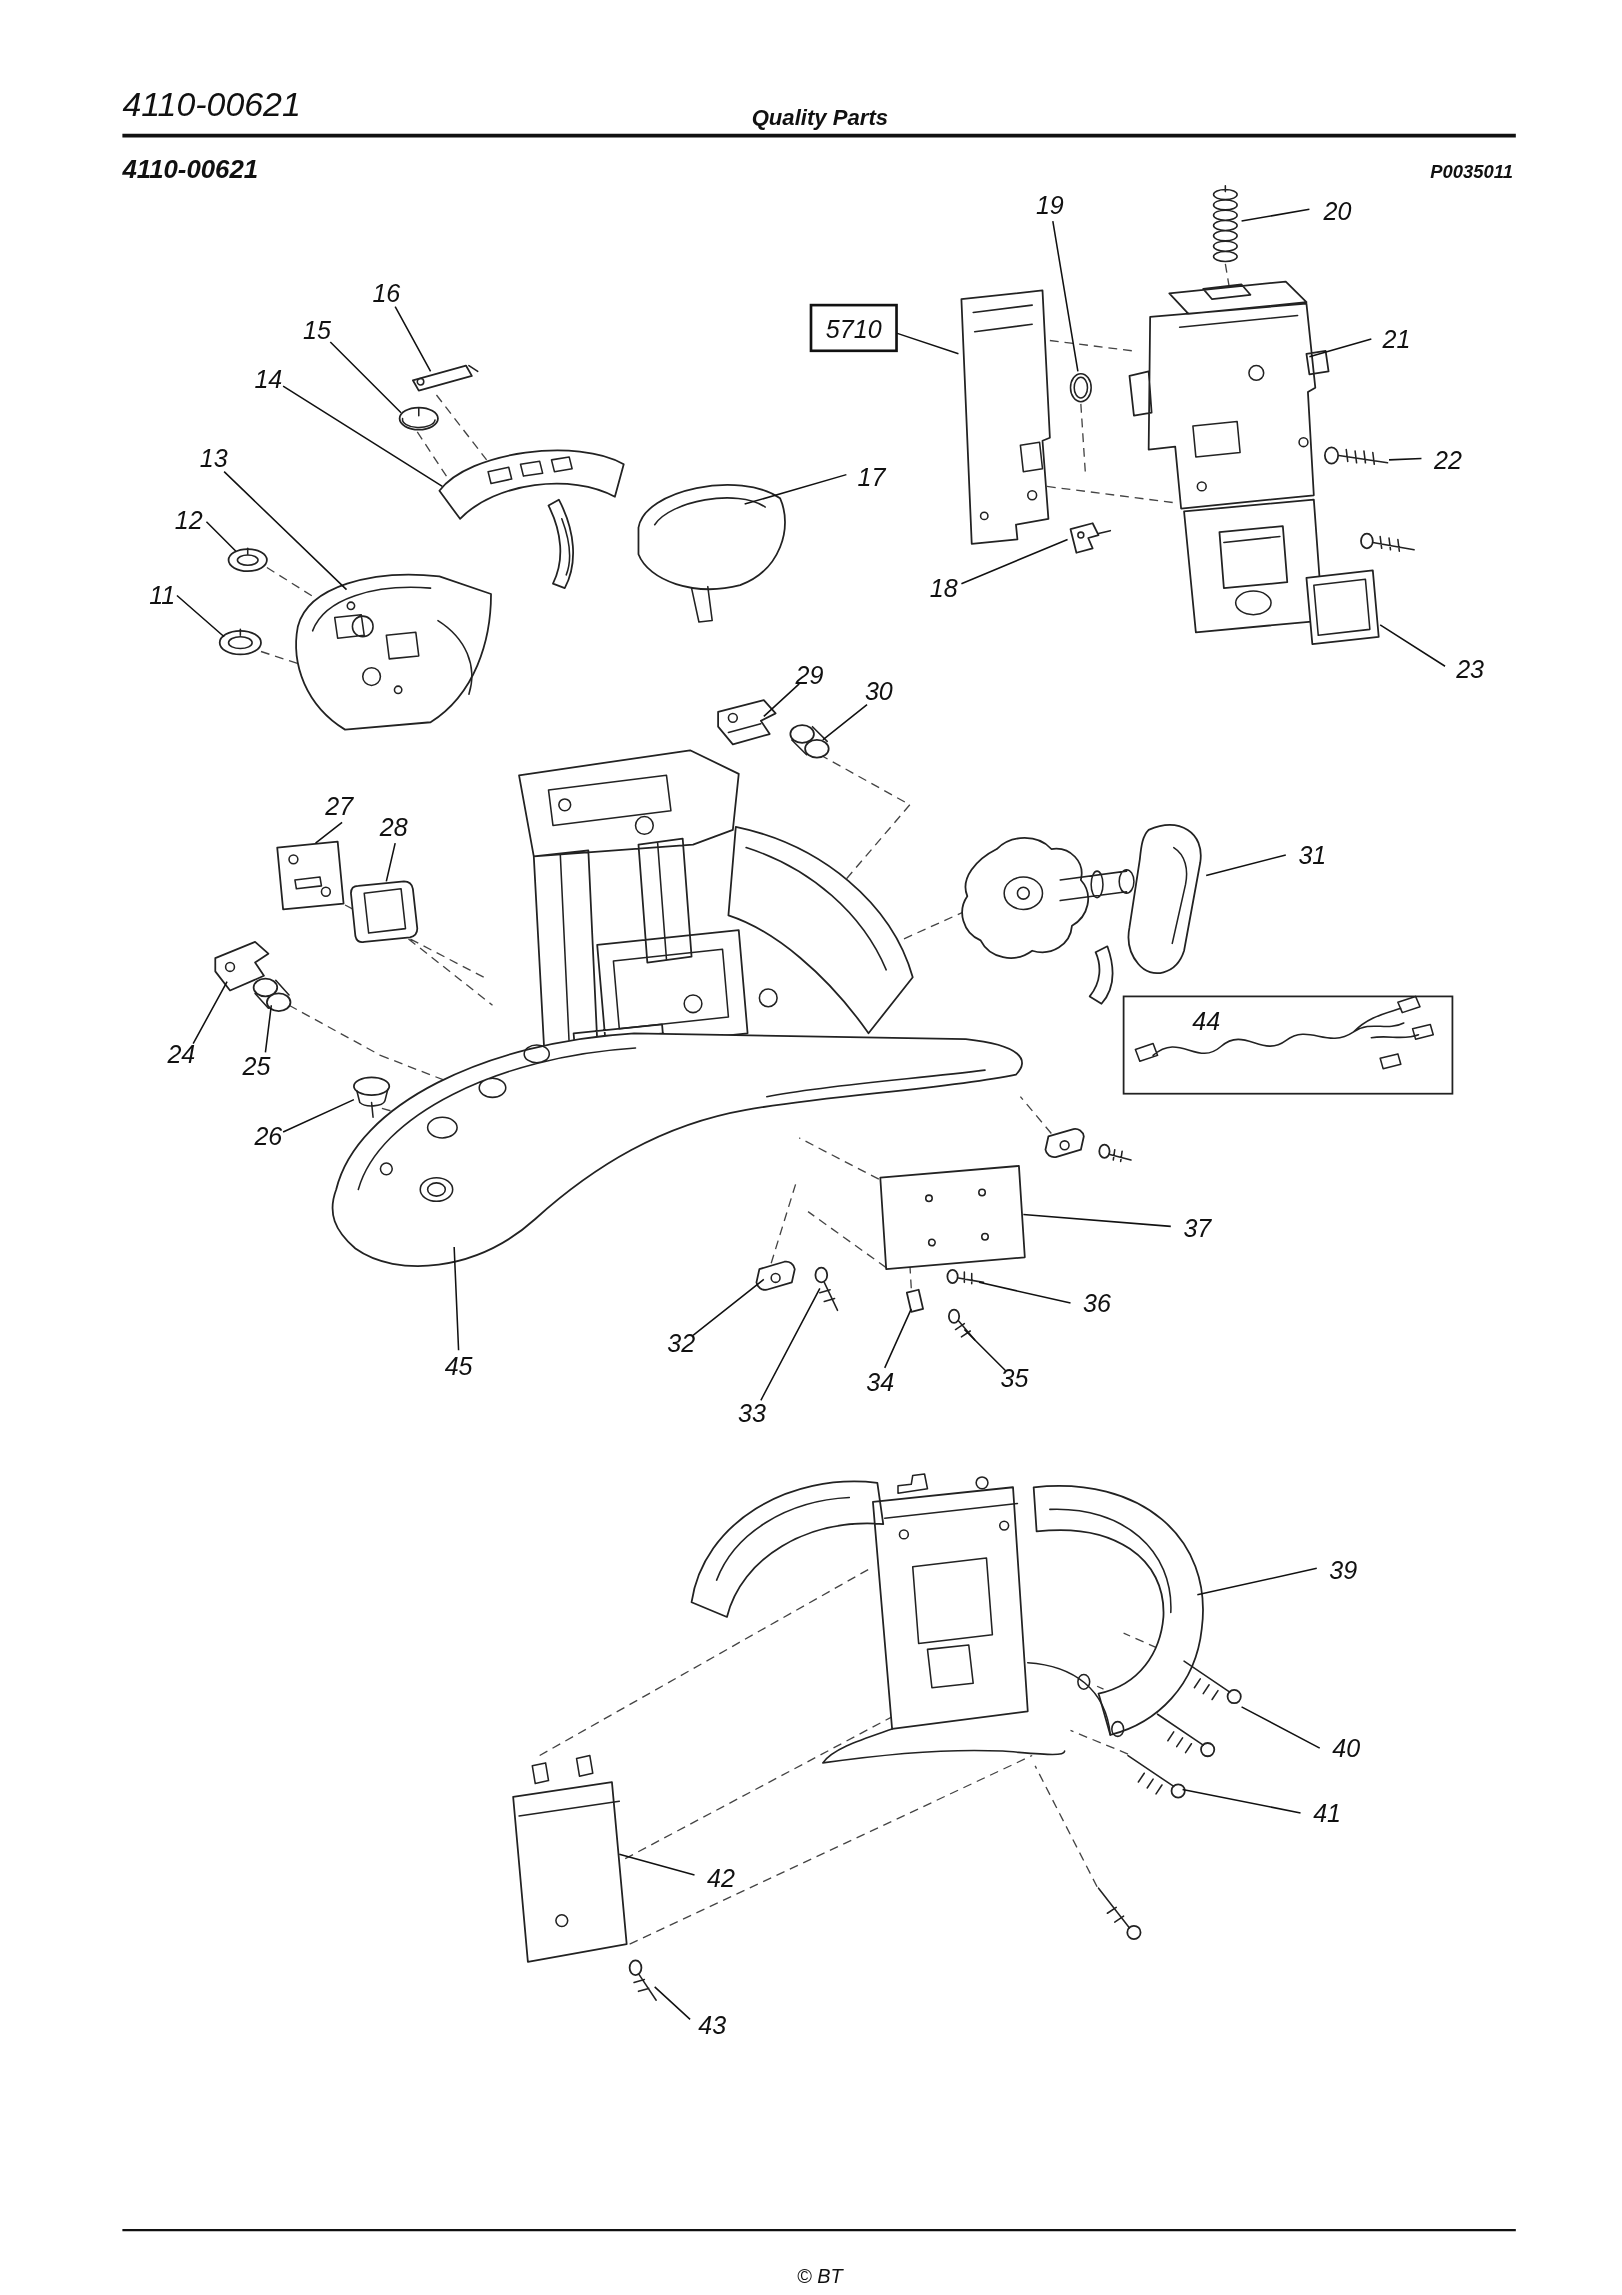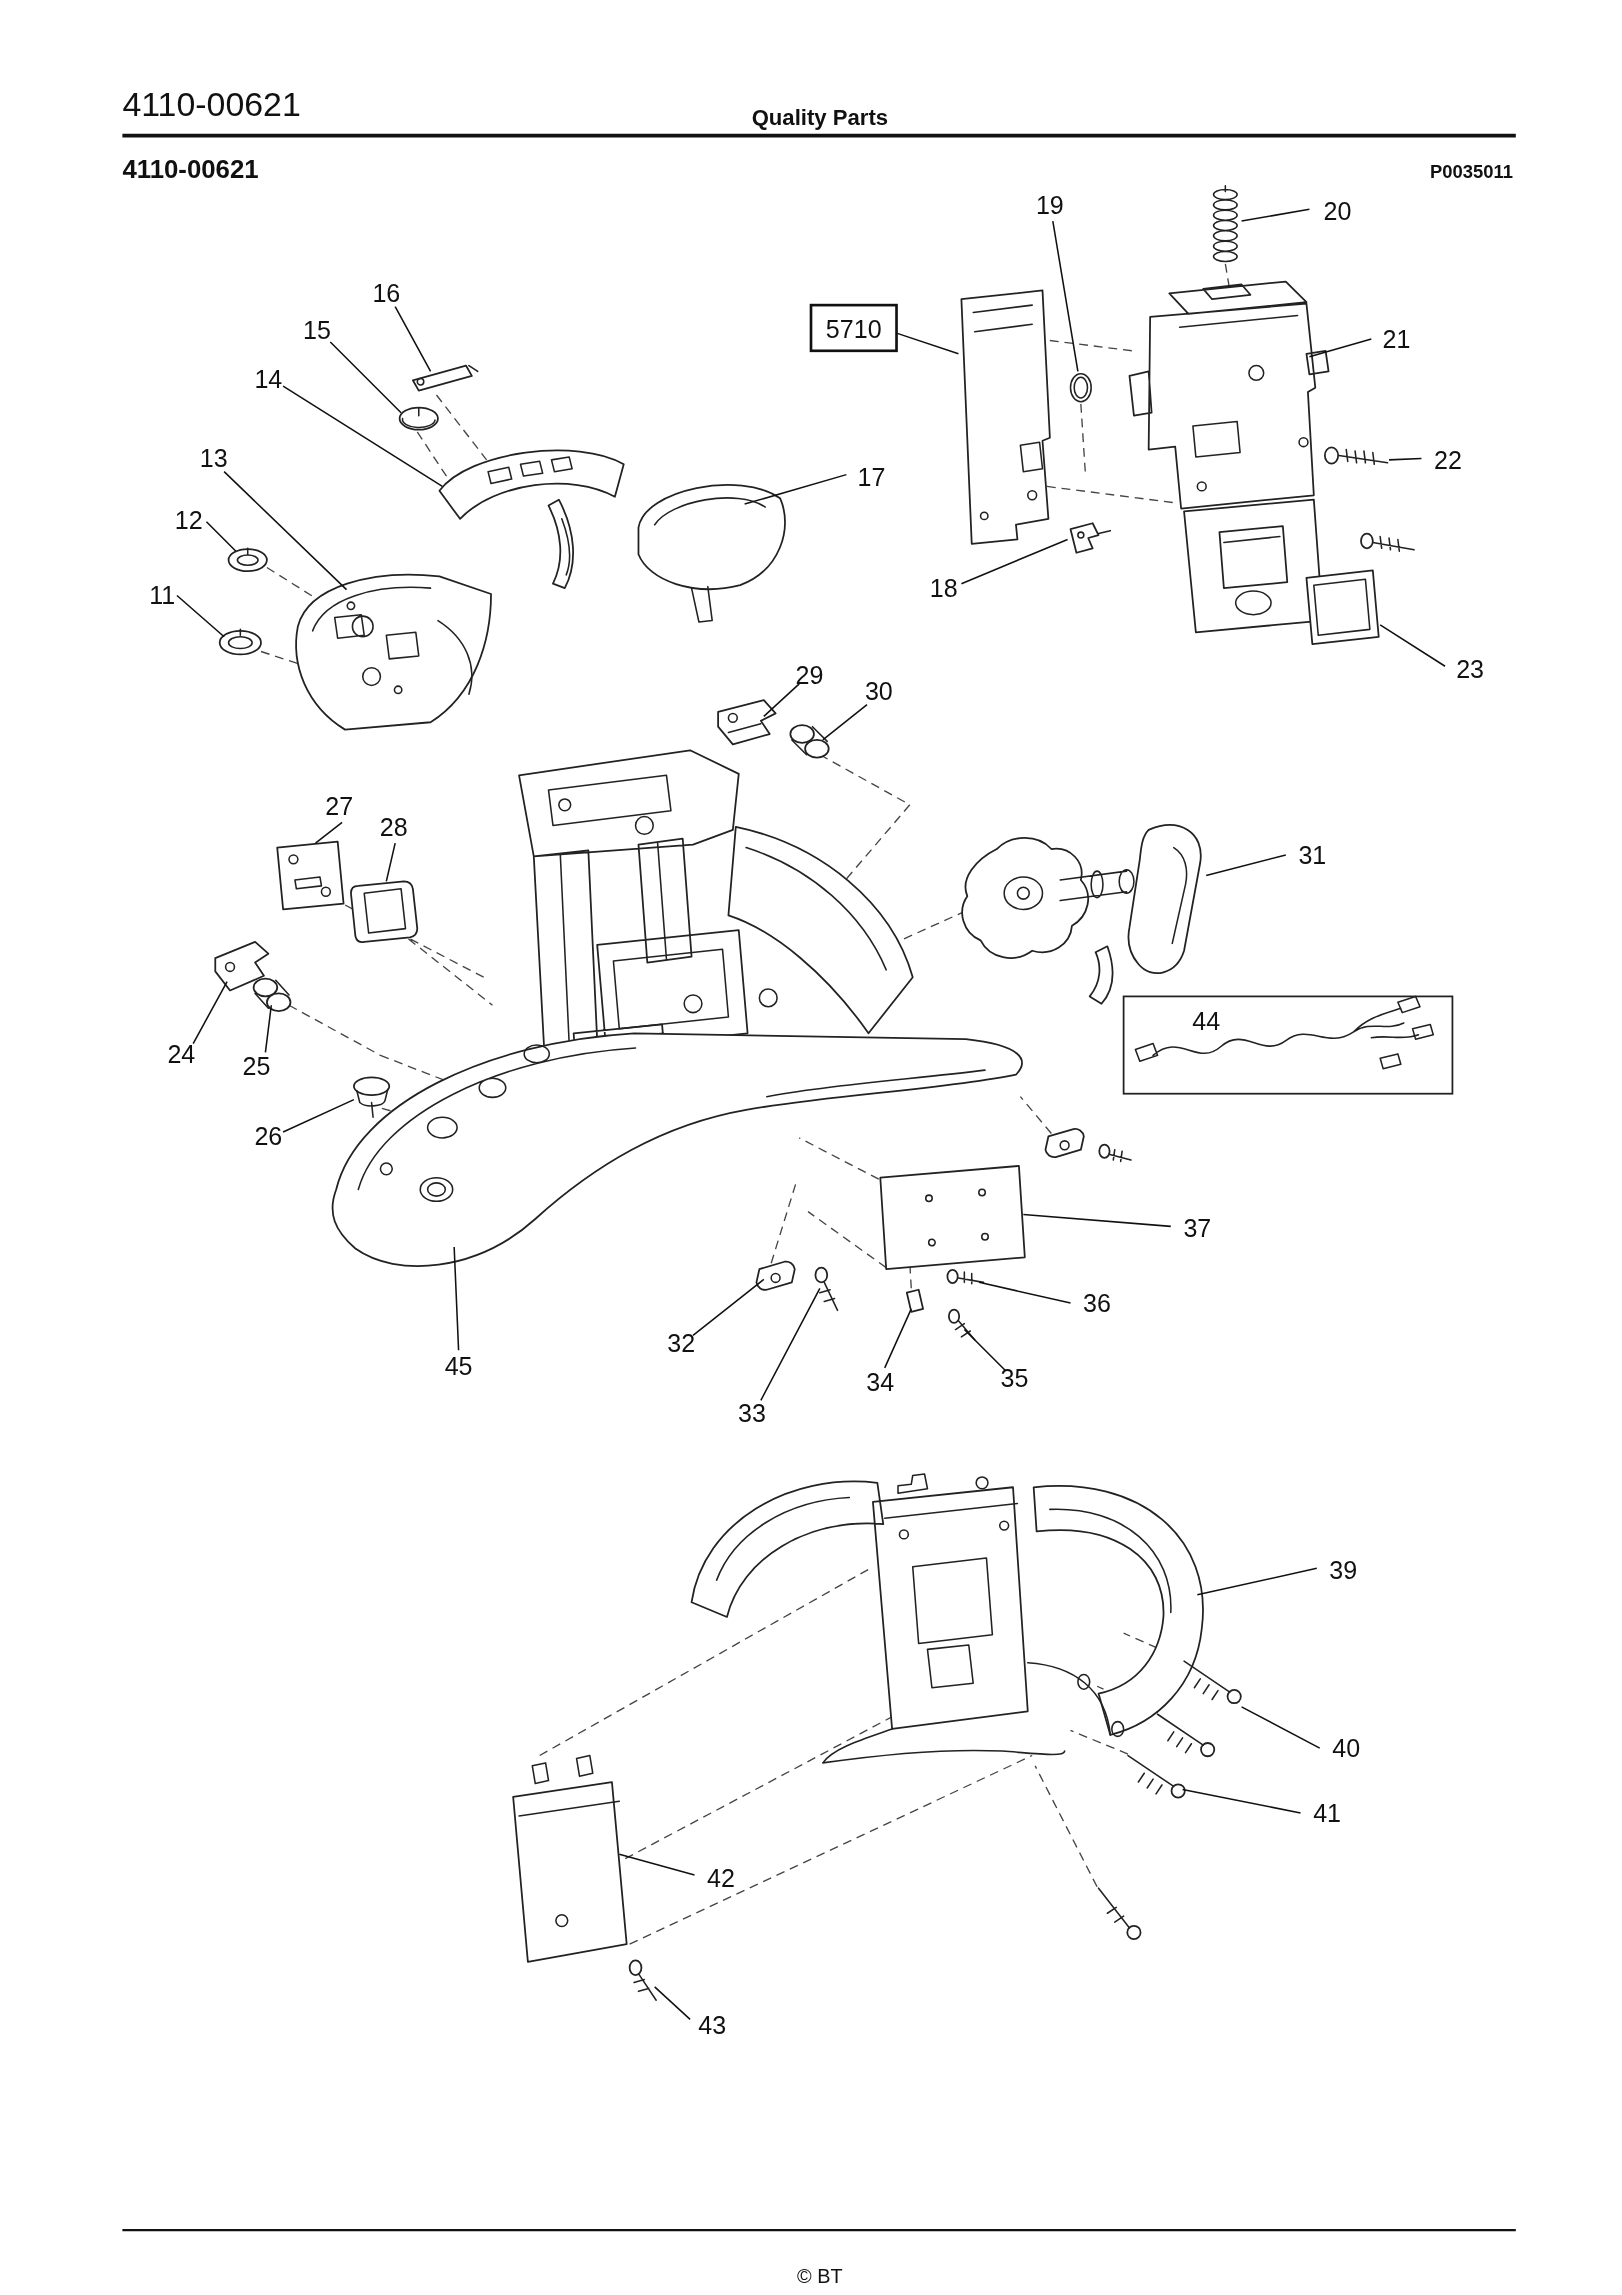--- a/index.html
+++ b/index.html
@@ -1,17 +1,17 @@
 <!DOCTYPE html>
 <html style="font-size:11px"><head>
 <meta charset="utf-8">
 <style>
   html,body{margin:0;padding:0;background:#ffffff;}
   .page{position:relative;width:1622px;height:2295px;background:#ffffff;
-        font-family:"Liberation Sans",sans-serif;overflow:hidden;}
+        font-family:"Liberation Sans",sans-serif;overflow:hidden;font-style:italic;}
   svg{position:absolute;left:0;top:0;}
   text{font-family:"Liberation Sans",sans-serif;fill:#111;}
   .outline{fill:#ffffff;stroke:#222;stroke-width:1.2;stroke-linejoin:round;}
   .detail{fill:none;stroke:#222;stroke-width:1.05;stroke-linecap:round;stroke-linejoin:round;}
   .dashed{fill:none;stroke:#444;stroke-width:0.9;stroke-dasharray:6 4;}
   .leader{fill:none;stroke:#111;stroke-width:1.05;}
   .callout{font-size:17px;}
   .rule{stroke:#111;}
 </style>
 </head>

